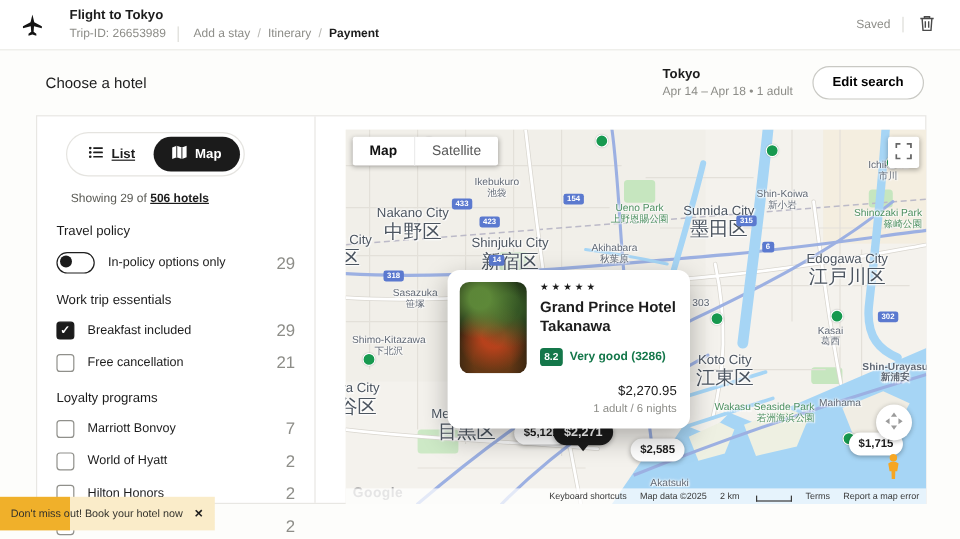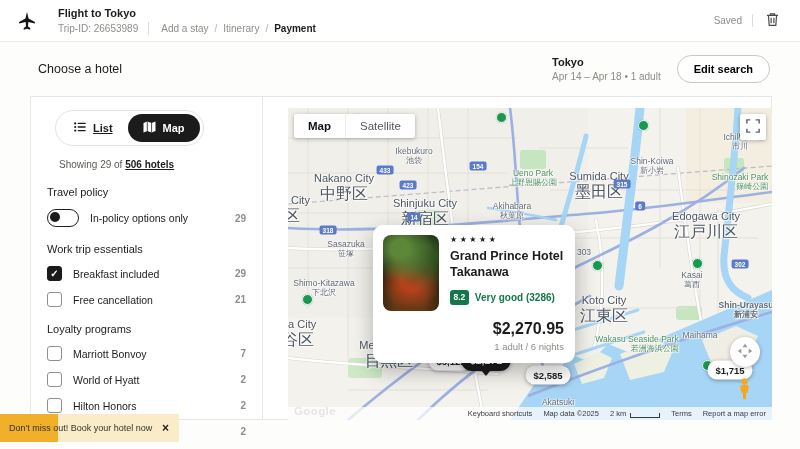--- a/index.html
+++ b/index.html
@@ -31,21 +31,21 @@
   .card{position:absolute;left:30px;top:96px;width:742px;height:324px;border:1px solid #e8e7e3;background:#fff;box-sizing:border-box;}
   .sidebar{position:absolute;left:0;top:0;bottom:0;width:232px;border-right:1px solid #e8e7e3;box-sizing:border-box;padding:13px 16px 0 16px;}
   .view-toggle{display:inline-flex;align-items:center;border:1px solid #e5e4e0;border-radius:24px;padding:3px;background:#fff;margin-left:8px;}
   .vt-seg{display:flex;align-items:center;gap:7px;font-size:11px;font-weight:bold;padding:7px 15px;border-radius:18px;background:none;border:none;font-family:inherit;cursor:pointer;color:#1c1c1c;}
   .vt-seg .ul{text-decoration:underline;}
   .vt-seg.active{background:#1b1b1b;color:#fff;}
   .showing{font-size:10px;color:#5a5a54;margin:13px 0 6px 12px;}
   .showing .link{color:#1c1c1c;font-weight:bold;text-decoration:underline;cursor:pointer;}
   .f-title{font-size:11px;font-weight:500;color:#1c1c1c;margin:16px 0 11px 0;}
   .f-row{display:flex;align-items:center;gap:11px;margin-bottom:11px;font-size:10.5px;}
-  .f-row .count{margin-left:auto;color:#8d8d88;font-size:10px;font-weight:bold;}
+  .f-row .count{margin-left:auto;color:#8d8d88;font-size:14px;}
   .toggle{width:30px;height:16px;border:1.5px solid #1f1f1f;border-radius:9px;position:relative;background:#fff;flex-shrink:0;cursor:pointer;}
   .toggle::after{content:"";position:absolute;left:2px;top:1.5px;width:10px;height:10px;border-radius:50%;background:#1b1b1b;}
   .cb{width:15px;height:15px;border:1.5px solid #90908b;border-radius:3px;background:#fff;box-sizing:border-box;flex-shrink:0;display:flex;align-items:center;justify-content:center;cursor:pointer;}
   .cb.checked{background:#1b1b1b;border-color:#1b1b1b;}
   .cb.checked::after{content:"✓";color:#fff;font-size:10px;font-weight:bold;}
 
   
   .banner{position:absolute;left:0;top:414px;width:179px;height:28px;display:flex;align-items:center;font-size:9px;color:#33322c;background:linear-gradient(90deg,#f0b02a 0,#f0b02a 58px,#faecc9 58px);padding:0 9px;box-sizing:border-box;z-index:40;}
   .banner-close{margin-left:auto;background:none;border:none;font-size:12px;font-weight:bold;color:#1c1c1c;cursor:pointer;padding:0 1px;font-family:inherit;}
 
@@ -76,34 +76,34 @@
     radial-gradient(circle at 72% 28%, rgba(58,96,40,.85) 0 16%, transparent 50%),
     radial-gradient(circle at 50% 60%, rgba(186,66,28,.95) 0 18%, transparent 55%),
     radial-gradient(circle at 48% 86%, rgba(116,62,22,.85) 0 22%, transparent 60%),
     #12160d;}
   .stars{font-size:8px;letter-spacing:2.5px;color:#1c1c1c;}
   .hc-name{font-size:12.5px;font-weight:bold;line-height:1.3;margin:4px 0 9px 0;}
   .rating-row{display:flex;align-items:center;gap:6px;}
   .badge{background:#14774a;color:#fff;font-size:8.5px;font-weight:bold;padding:2.5px 3.5px;border-radius:3px;}
   .rating-text{color:#14774a;font-size:10px;font-weight:bold;}
   .price-block{margin-top:9px;text-align:right;}
-  .price{font-size:16px;font-weight:bold;}
+  .price{font-size:11px;font-weight:normal;}
   .occ{font-size:9.5px;color:#8d8d88;margin-top:3px;}
 
   
   .pin{position:absolute;transform:translate(-50%,-50%);background:#fff;border-radius:13px;padding:4px 8px;font-size:9.5px;font-weight:bold;color:#1c1c1c;box-shadow:0 1px 4px rgba(0,0,0,.35);z-index:6;white-space:nowrap;cursor:pointer;}
   .pin.selected{background:#1b1b1b;color:#fff;font-size:10.5px;padding:5px 9px;z-index:7;}
   .pin.selected::after{content:"";position:absolute;left:50%;bottom:-5px;transform:translateX(-50%);border:5px solid transparent;border-top:6px solid #1b1b1b;border-bottom:0;}
 
   .pan-btn{position:absolute;left:442px;top:229px;width:30px;height:30px;border-radius:50%;background:#fff;border:none;box-shadow:0 1px 4px rgba(0,0,0,.3);z-index:6;display:flex;align-items:center;justify-content:center;cursor:pointer;padding:0;}
   .pegman{position:absolute;left:450px;top:270px;z-index:6;cursor:grab;}
 
   .attribution{position:absolute;left:0;right:0;bottom:0;height:13px;display:flex;align-items:center;justify-content:flex-end;gap:11px;font-size:7.5px;color:#3a3a3a;background:rgba(255,255,255,.72);padding:0 6px;z-index:9;}
   .attribution .alink{cursor:pointer;}
-  .scale{display:flex;align-items:flex-end;gap:4px;}
+  .scale{display:flex;align-items:flex-end;gap:14px;}
   .scale .bar{width:30px;height:5px;border:1px solid #3a3a3a;border-top:none;box-sizing:border-box;}
   .google-logo{position:absolute;left:6px;bottom:3px;font-size:11.5px;font-weight:bold;letter-spacing:.4px;color:#99999a;opacity:.9;z-index:9;}
 </style>
 </head>
 <body>
 
 <div class="app">
 
   <div class="topbar">
     <span class="plane-wrap">

